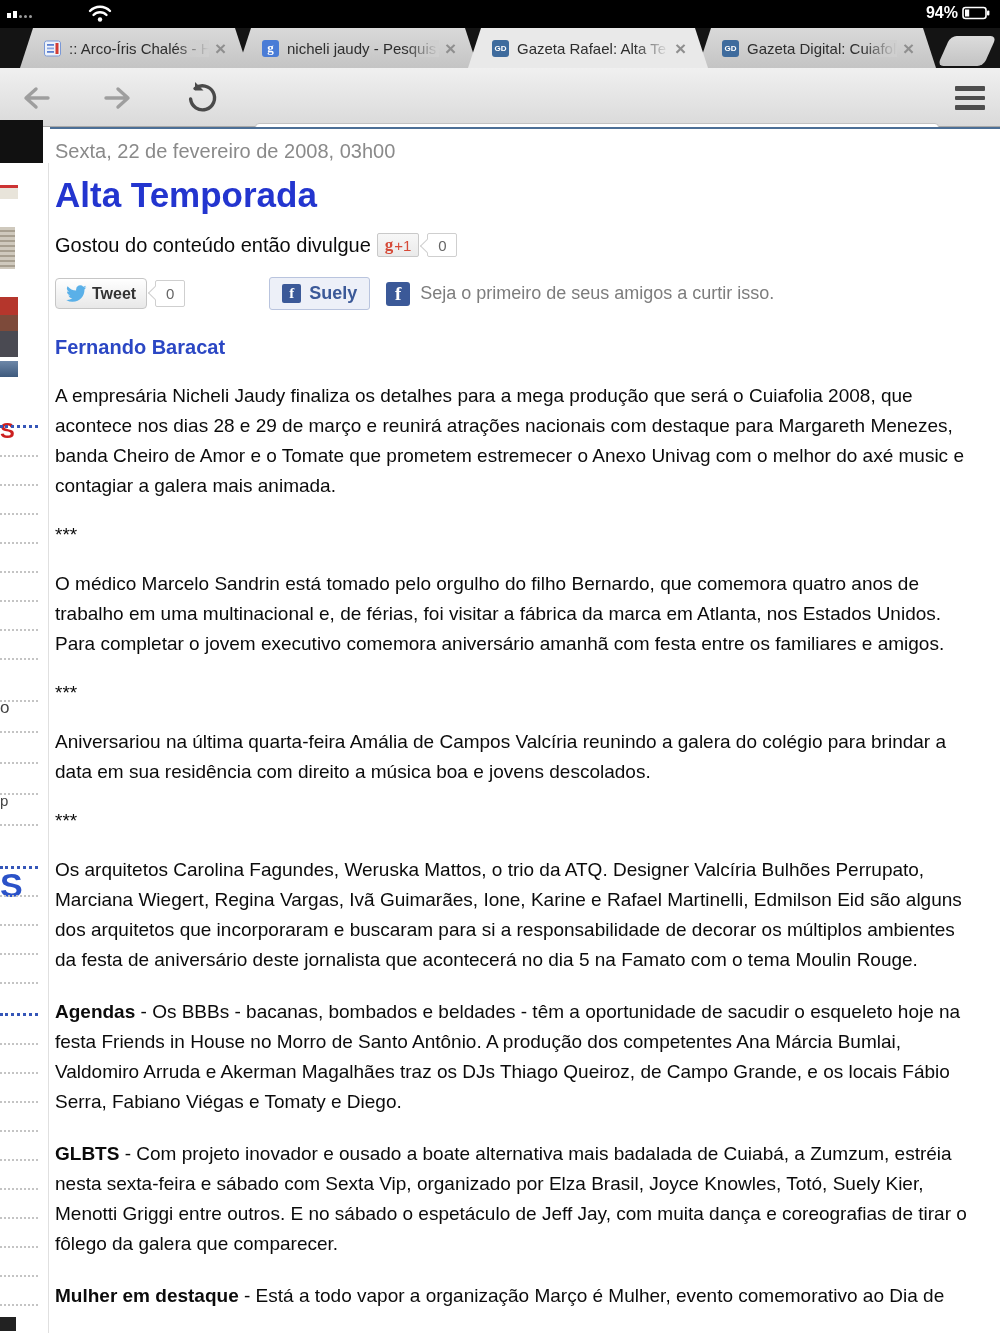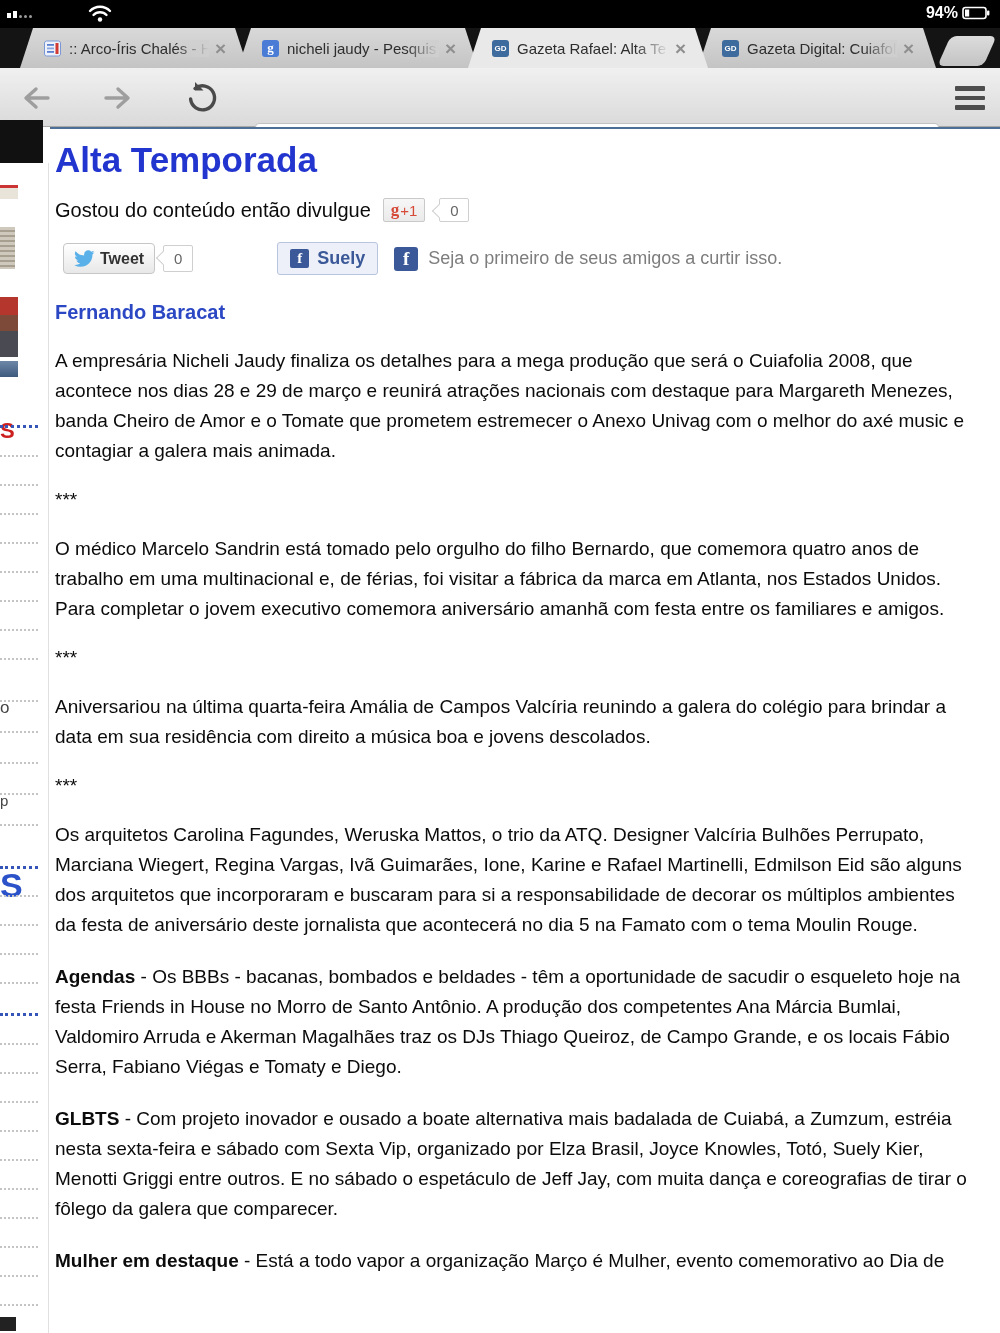--- a/index.html
+++ b/index.html
@@ -58,32 +58,32 @@
   #page-edge { position:absolute; left:0; top:0; width:46px; height:1206px; overflow:hidden; }
   .edge-sep { position:absolute; left:0; width:38px; border-top:2px dotted #c4c4c4; }
   .edge-sep.blue { border-top:3px dotted #3556b8; }
   .edge-frag { position:absolute; font-weight:bold; color:#333;margin-top:39px; }
   .thumb { position:absolute; left:0; }
 
   
   #article { position:absolute; left:55px; top:13px; width:916px; color:#0b0b0b; }
   #article-date { font-size:20px; color:#8a8a8a; margin:0 0 12px; }
   #article-title { font-size:35px; font-weight:bold; color:#2335cf; margin:0 0 18px; }
-  #share-row { display:flex; align-items:center; gap:6px; margin:0 0 20px; font-size:20px; }
+  #share-row { display:flex; align-items:center; gap:0; margin:0 0 20px; font-size:20px; }
   #plusone-btn { display:inline-flex; align-items:center; height:24px; padding:0 7px;
                  border:1px solid #c9c9c9; border-radius:2px; background:linear-gradient(#f7f7f7,#eaeaea);
                  color:#d64937; font-size:15px; margin-left:6px; }
   #plusone-btn .g { font-weight:bold; font-family:"Liberation Serif",serif; font-size:17px; margin-right:1px; }
   .count-bubble { display:inline-flex; align-items:center; justify-content:center; min-width:30px; height:24px;
                   border:1px solid #cfcfcf; border-radius:2px; background:#fff; color:#666;
                   font-size:15px; position:relative; margin-left:8px; }
   .count-bubble::before { content:''; position:absolute; left:-6px; top:7px; width:9px; height:9px;
                           background:#fff; border-left:1px solid #cfcfcf; border-bottom:1px solid #cfcfcf;
                           transform:rotate(45deg); }
-  #social-row { display:flex; align-items:center; margin:0 8px 26px; }
+  #social-row { display:flex; align-items:center; margin:0 0 26px; }
   #tweet-btn { display:inline-flex; align-items:center; height:31px; padding:0 10px;
                border:1px solid #c6c6c6; border-radius:4px; background:linear-gradient(#fff,#e8e8e8);
                font-size:16px; font-weight:bold; color:#333; gap:5px; }
   #tweet-count { height:27px; }
   #curtir-btn { display:inline-flex; align-items:center; height:33px; padding:0 12px; margin-left:84px;
                 border:1px solid #b9c4de; border-radius:3px; background:#edf0f8;
                 color:#3b5998; font-size:18px; font-weight:600; gap:8px; }
   .f-icon { display:inline-flex; align-items:center; justify-content:center; background:#3b5998; color:#fff;
             font-family:"Liberation Serif",serif; font-weight:bold; border-radius:2px; }
   #fb-small { width:19px; height:19px; font-size:15px; }
@@ -229,20 +229,21 @@
       <div class="edge-sep" style="top: 1003px;"></div>
       <div class="edge-sep" style="top: 1032px;"></div>
       <div class="edge-sep" style="top: 1061px;"></div>
       <div class="edge-sep" style="top: 1090px;"></div>
       <div class="edge-sep" style="top: 1119px;"></div>
       <div class="edge-sep" style="top: 1148px;"></div>
       <div class="edge-sep" style="top: 1177px;"></div>
     </div>
 
   <div id="article">
+    <div id="article-date">Sexta, 22 de fevereiro de 2008, 03h00</div>
     <h1 id="article-title">Alta Temporada</h1>
 
     <div id="share-row">
       <span>Gostou do conteúdo então divulgue</span>
       <span id="plusone-btn">
           <span class="g">g</span>
           <span>+1</span>
         </span>
       <span class="count-bubble">0</span>
     </div>

